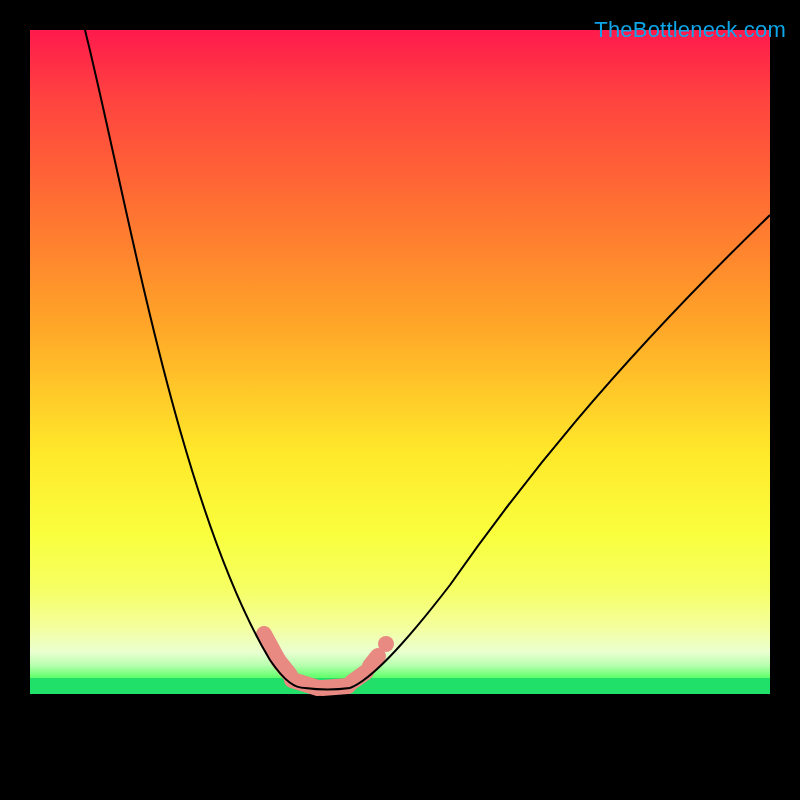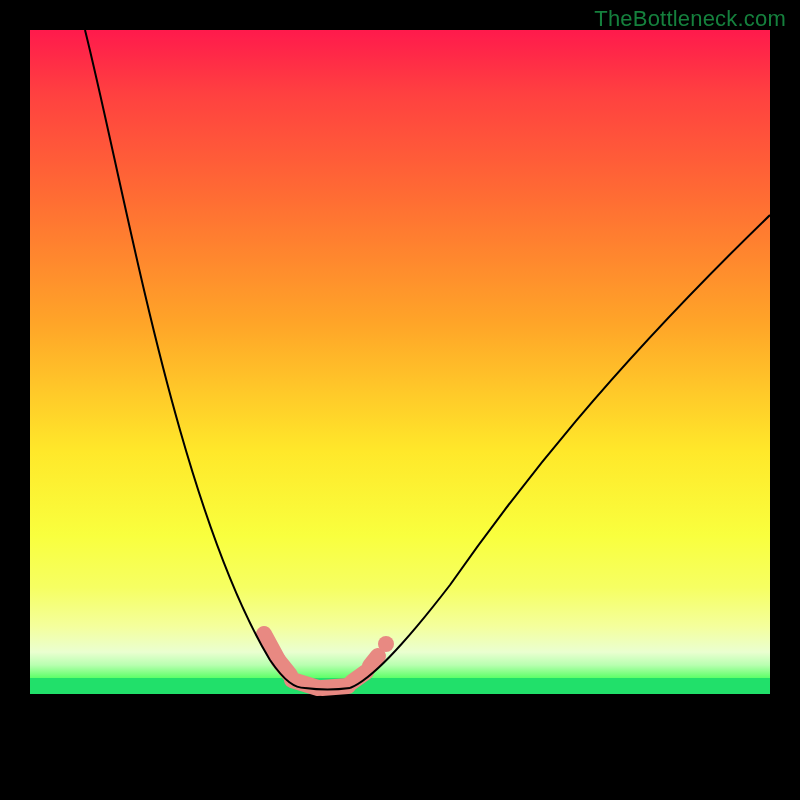--- a/index.html
+++ b/index.html
@@ -12,23 +12,23 @@
     overflow: hidden;
   }
   .frame {
     position: relative;
     width: 800px;
     height: 800px;
     background: #000;
   }
   .watermark {
     position: absolute;
-    top: 6px;
+    top: 17px;
     right: 14px;
-    color: #15803d;
+    color: #0ea5e9;
     font-size: 22px;
     font-weight: 500;
     letter-spacing: 0.2px;
     z-index: 50;
   }
   .plot {
     position: absolute;
     left: 30px;
     top: 30px;
     width: 740px;

